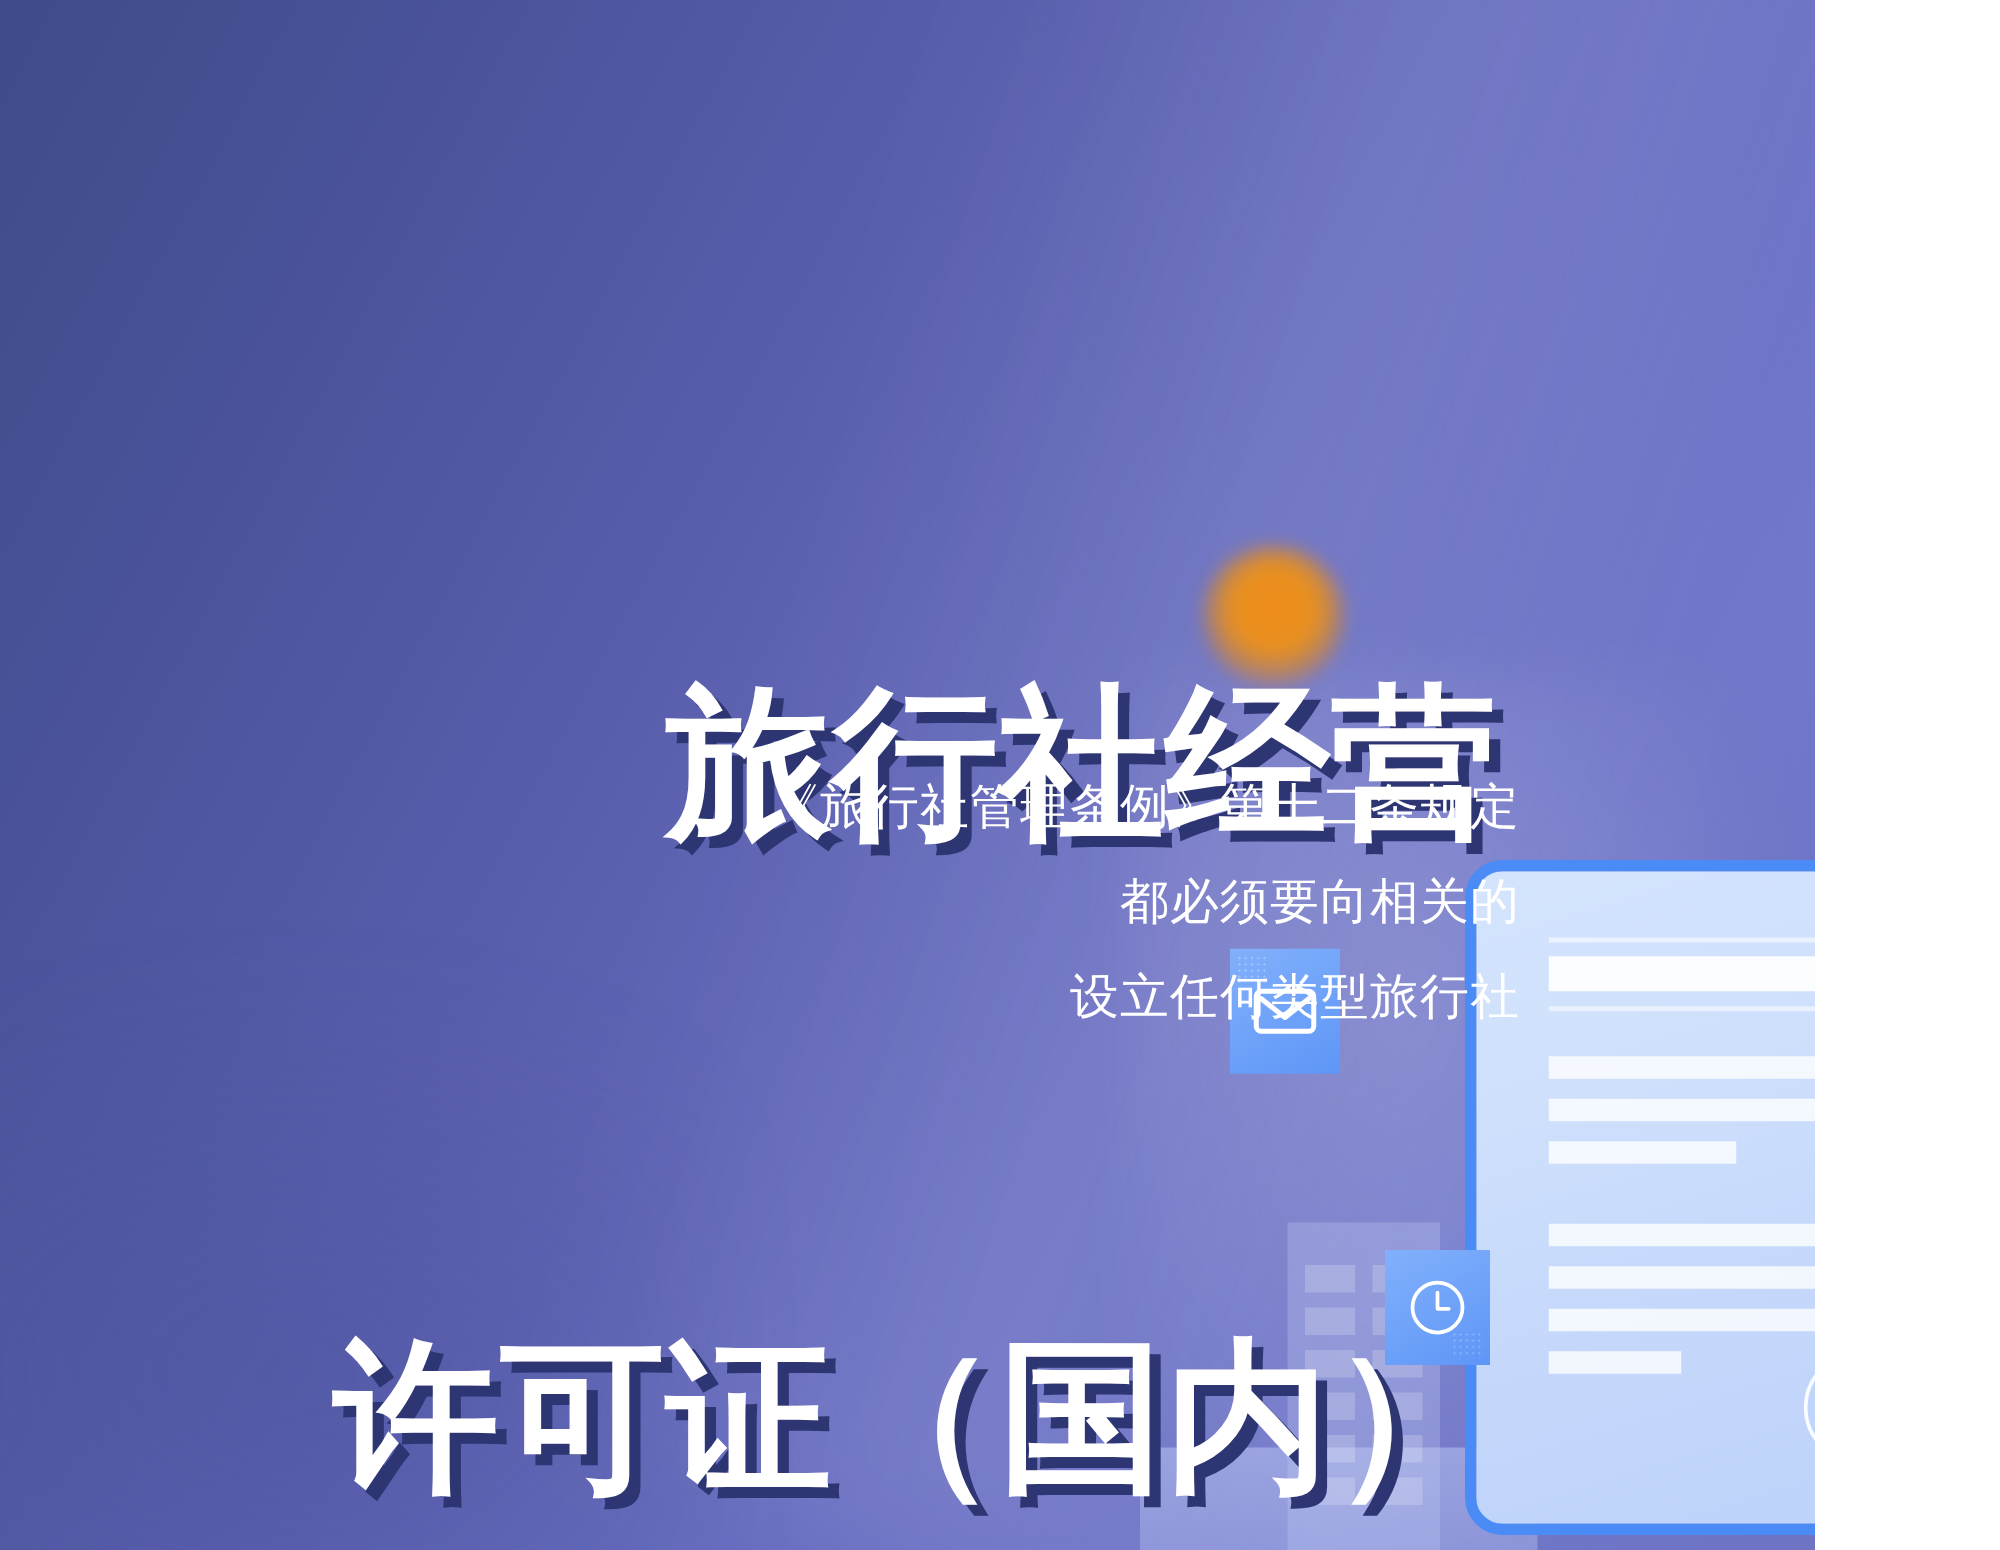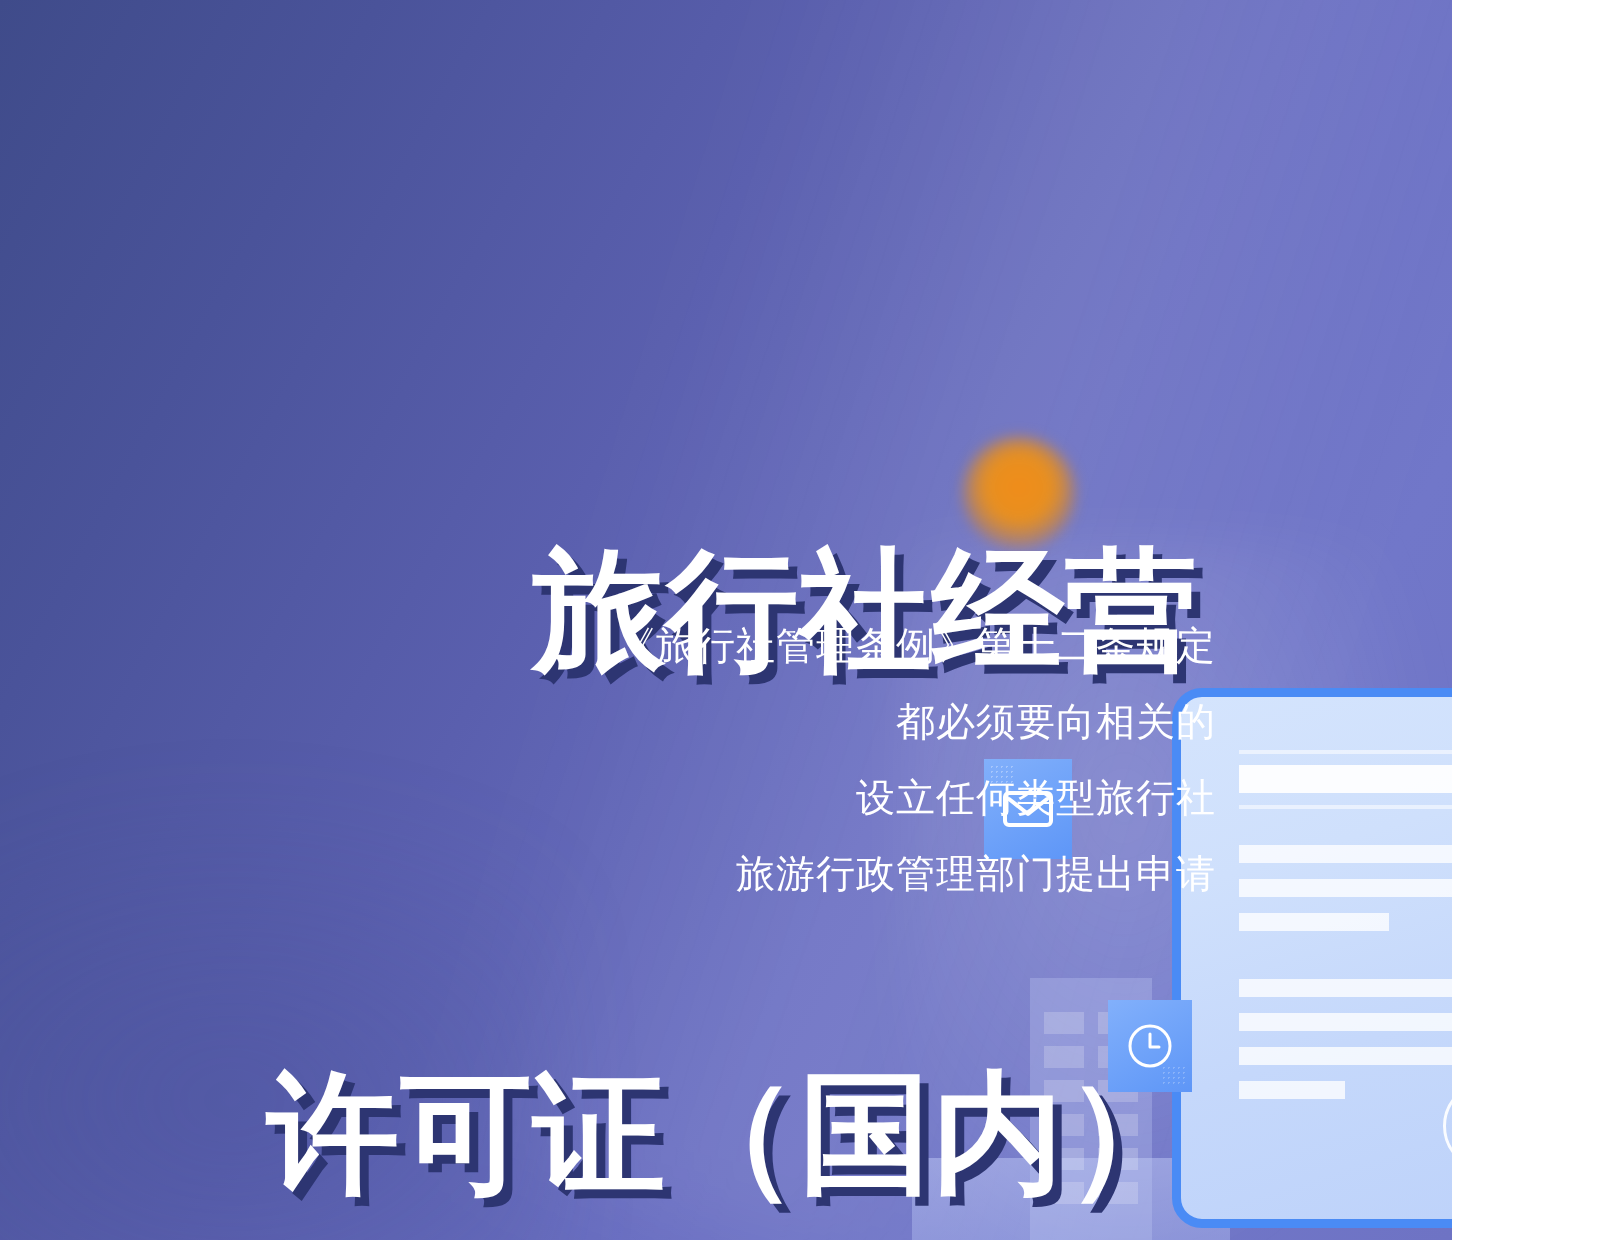--- a/index.html
+++ b/index.html
@@ -251,16 +251,15 @@
 
   <div class="headline">
     <span class="hl-line hl-line-1">旅行社经营</span>
     <span class="hl-line hl-line-2">许可证（国内）</span>
   </div>
 
   <div class="subtitle">
     <span class="sub-line">《旅行社管理条例》第十二条规定</span>
     <span class="sub-line">都必须要向相关的</span>
     <span class="sub-line">设立任何类型旅行社</span>
-    <span class="sub-line">旅游行政管理部门提出申请</span>
   </div>
 
 </div>
 
 </body></html>

